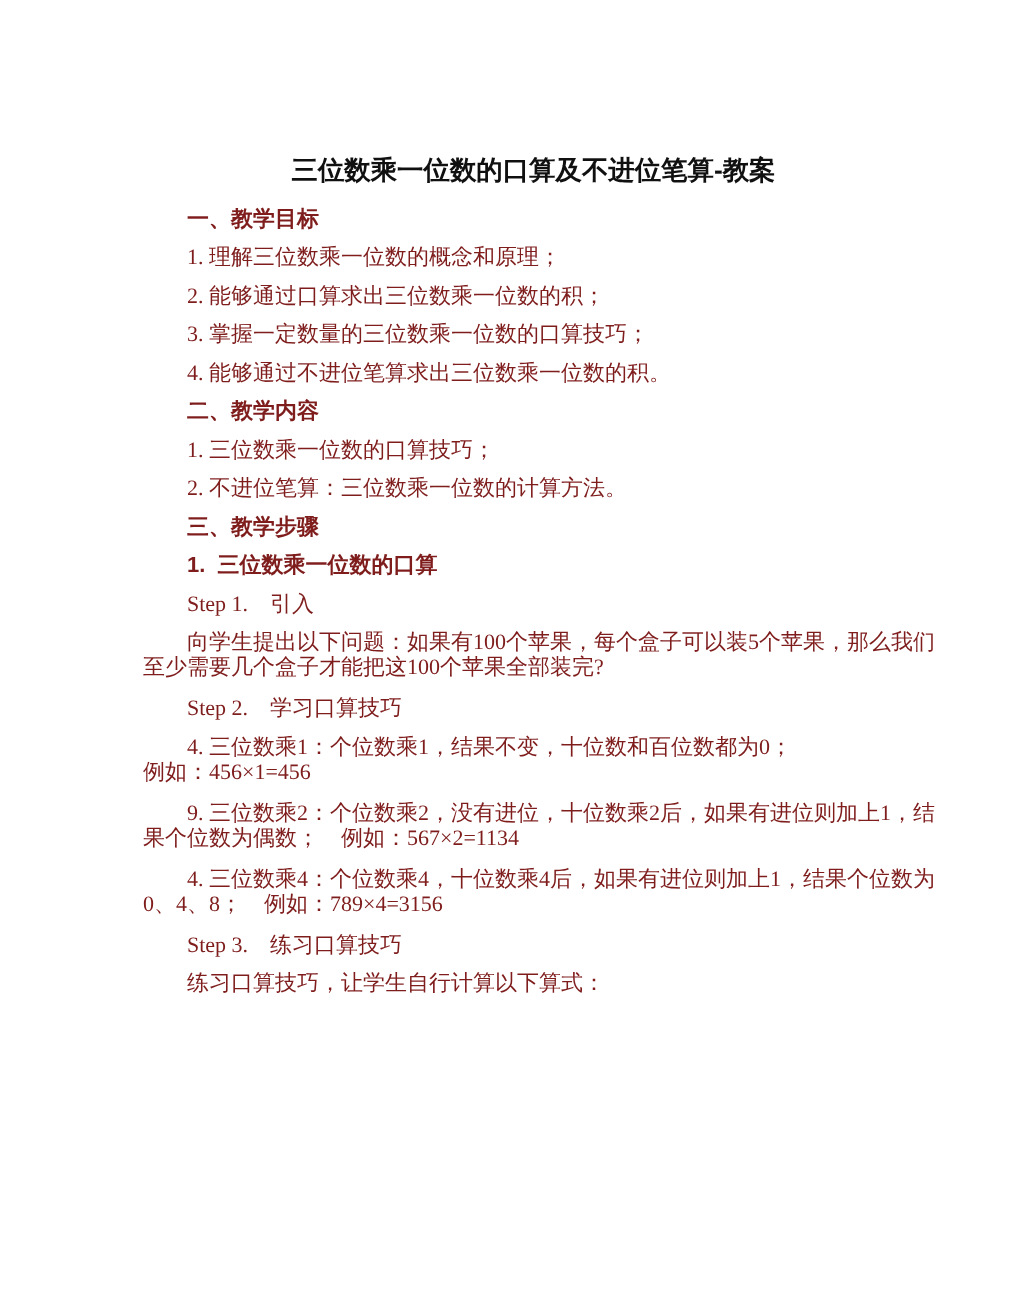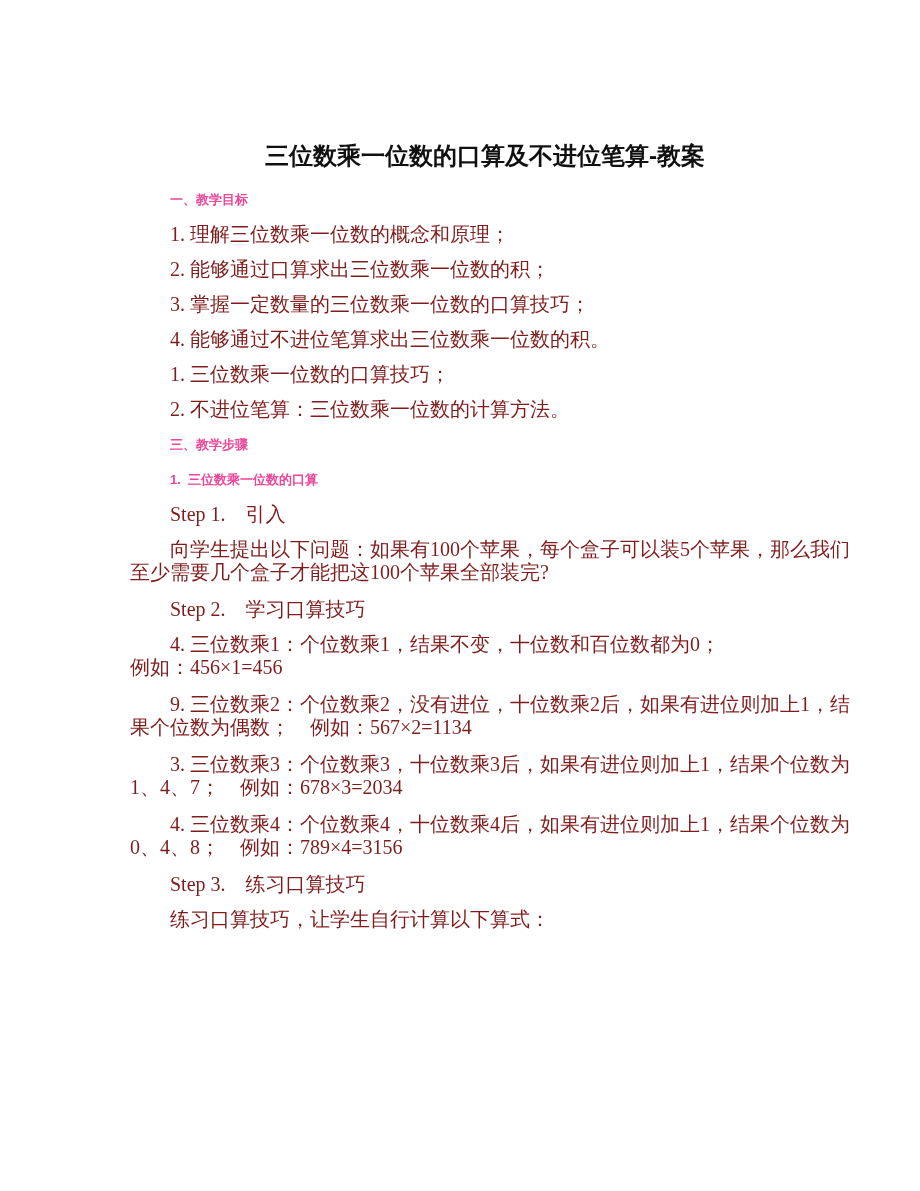--- a/index.html
+++ b/index.html
@@ -26,26 +26,26 @@
     font-size: 24px;
     line-height: 32px;
     text-align: center;
     white-space: pre;
     color: #101010;
     margin: 0 0 16px 0;
   }
   .heading, .subheading {
     font-family: "Liberation Sans", "DejaVu Sans", sans-serif;
     font-weight: bold;
-    font-size: 13px;
+    font-size: 20px;
     line-height: 23px;
     padding-left: 40px;
     margin: 0 0 12px 0;
     white-space: pre;
-    color: #ec4899;
+    color: #7f1d1d;
   }
   .para {
     font-size: 20px;
     line-height: 23px;
     margin: 0 0 12px 0;
     color: #7f1d1d;
   }
   .para.multi { margin-bottom: 14px; }
   .line { white-space: pre; }
   .line.indent { padding-left: 40px; }
@@ -63,20 +63,21 @@
         </div>
         <div class="para">
           <div class="line indent">2. 能够通过口算求出三位数乘一位数的积；</div>
         </div>
         <div class="para">
           <div class="line indent">3. 掌握一定数量的三位数乘一位数的口算技巧；</div>
         </div>
         <div class="para">
           <div class="line indent">4. 能够通过不进位笔算求出三位数乘一位数的积。</div>
         </div>
+        <div class="heading">二、教学内容</div>
         <div class="para">
           <div class="line indent">1. 三位数乘一位数的口算技巧；</div>
         </div>
         <div class="para">
           <div class="line indent">2. 不进位笔算：三位数乘一位数的计算方法。</div>
         </div>
         <div class="heading">三、教学步骤</div>
         <div class="subheading">1.  三位数乘一位数的口算</div>
         <div class="para">
           <div class="line indent">Step 1.　引入</div>
@@ -90,24 +91,20 @@
         </div>
         <div class="para multi">
           <div class="line indent">4. 三位数乘1：个位数乘1，结果不变，十位数和百位数都为0；</div>
           <div class="line">例如：456×1=456</div>
         </div>
         <div class="para multi">
           <div class="line indent">9. 三位数乘2：个位数乘2，没有进位，十位数乘2后，如果有进位则加上1，结</div>
           <div class="line">果个位数为偶数；　例如：567×2=1134</div>
         </div>
         <div class="para multi">
-          <div class="line indent">3. 三位数乘3：个位数乘3，十位数乘3后，如果有进位则加上1，结果个位数为</div>
-          <div class="line">1、4、7；　例如：678×3=2034</div>
-        </div>
-        <div class="para multi">
           <div class="line indent">4. 三位数乘4：个位数乘4，十位数乘4后，如果有进位则加上1，结果个位数为</div>
           <div class="line">0、4、8；　例如：789×4=3156</div>
         </div>
         <div class="para">
           <div class="line indent">Step 3.　练习口算技巧</div>
         </div>
         <div class="para">
           <div class="line indent">练习口算技巧，让学生自行计算以下算式：</div>
         </div>
       </div>

